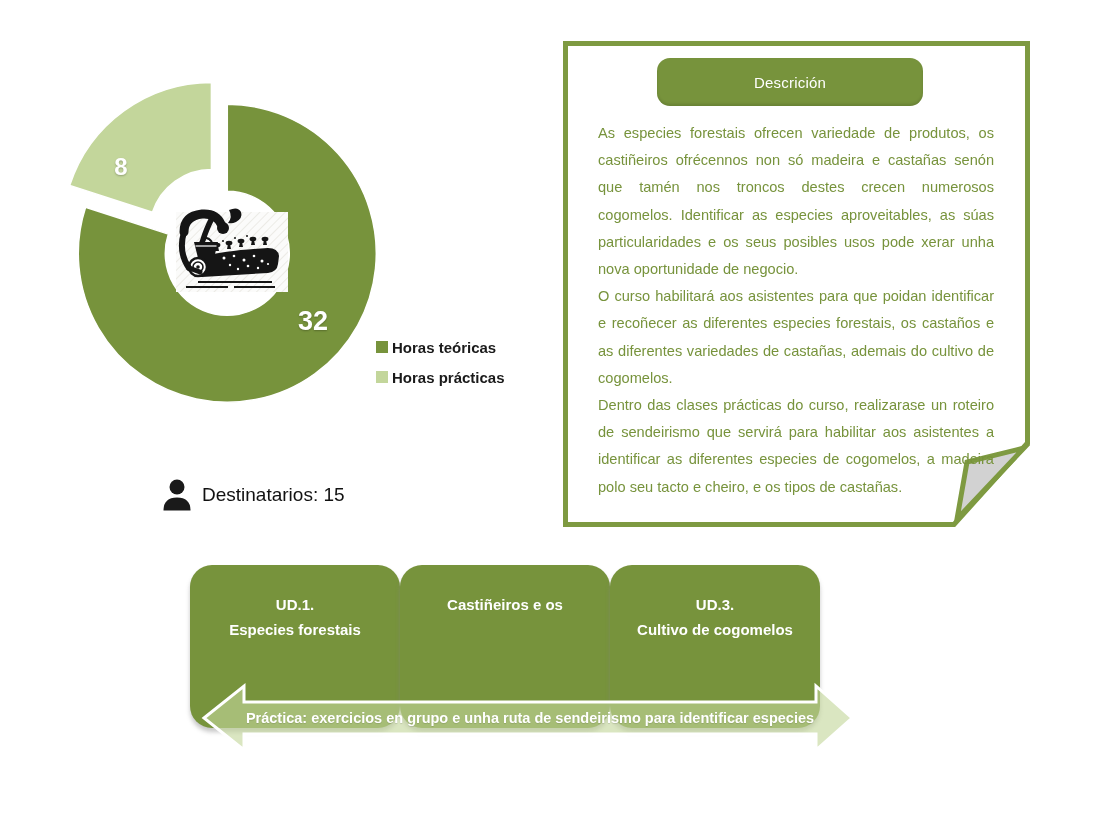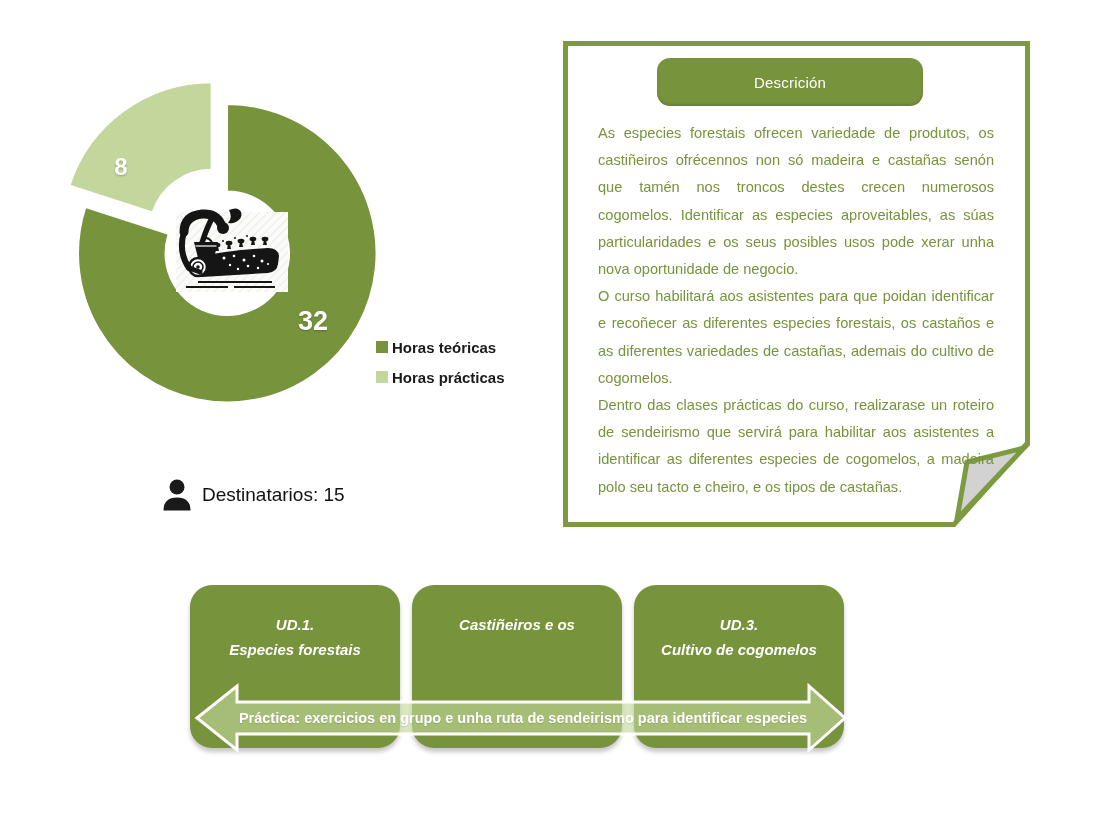--- a/index.html
+++ b/index.html
@@ -31,28 +31,28 @@
   #desc-frame{left:0;top:0;width:467px;height:486px;}
   #desc-badge{left:94px;top:17px;width:266px;height:48px;background:#77933C;
     border-radius:13px;color:#ffffff;font-weight:normal;font-size:15px;
     display:flex;align-items:center;justify-content:center;letter-spacing:.2px;
     box-shadow:inset 0 -2px 3px rgba(0,0,0,0.12);}
   #desc-text{left:35px;top:79px;width:396px;color:#77933C;font-size:14.6px;
     line-height:27.2px;text-align:justify;}
   #desc-text p{margin:0;}
 
   
-  #units{left:190px;top:585px;display:flex;gap:12px;font-style:italic;}
+  #units{left:190px;top:565px;display:flex;}
   .unit-box{width:210px;height:163px;background:#77933C;border-radius:22px;
     color:#ffffff;font-weight:bold;font-size:15px;line-height:25px;
     text-align:center;box-sizing:border-box;padding:27px 14px 0 14px;
     box-shadow:0 4px 4px rgba(130,130,130,0.45);}
 
   
-  #arrow-wrap{left:193px;top:680px;width:660px;height:76px;}
+  #arrow-wrap{left:200px;top:680px;width:660px;height:76px;}
   #arrow-svg{position:absolute;left:0;top:0;}
   #arrow-label{position:absolute;left:0;top:0;width:100%;height:100%;
     display:flex;align-items:center;justify-content:center;
     color:#ffffff;font-weight:bold;font-size:14.5px;white-space:nowrap;
     text-shadow:0 1px 1px rgba(0,0,0,0.12);}
 </style>
 </head>
 <body>
 
 <svg id="donut" class="abs" viewBox="40 60 360 360">

